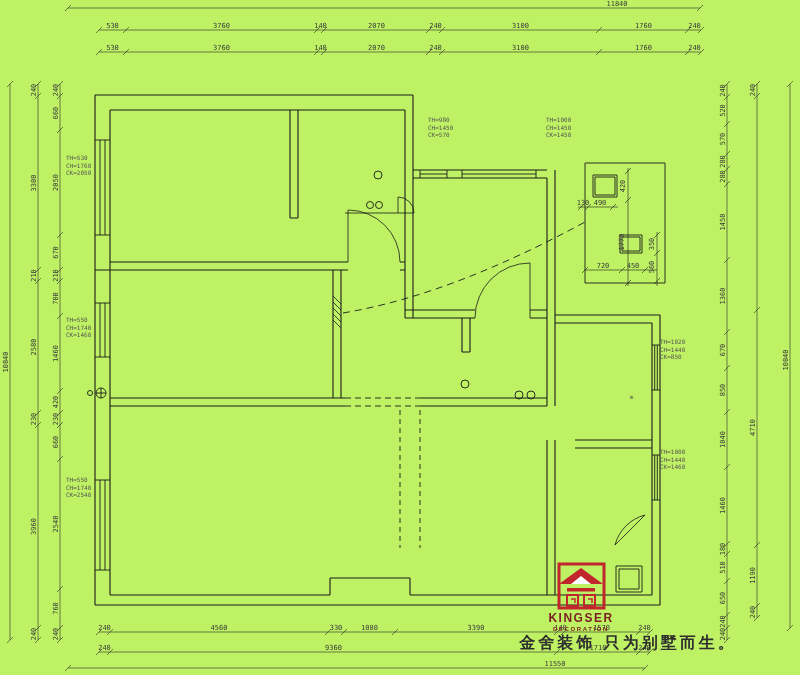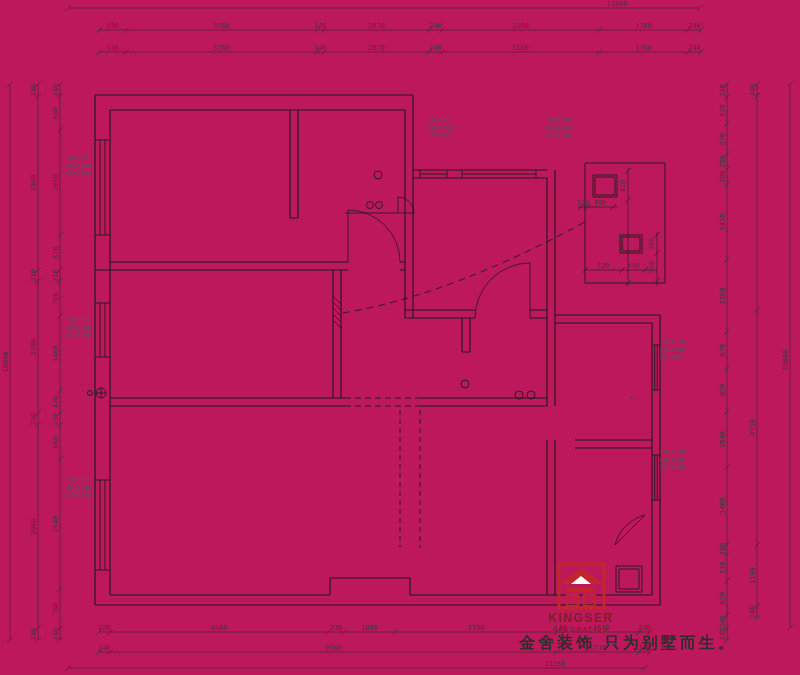--- a/index.html
+++ b/index.html
@@ -1,16 +1,16 @@
 <!DOCTYPE html>
 <html><head>
 <meta charset="utf-8">
 <style>
   html,body{margin:0;padding:0;background:#ffffff;}
-  .canvas{position:relative;width:800px;height:675px;background:#be185d;overflow:hidden;
+  .canvas{position:relative;width:800px;height:675px;background:#bef264;overflow:hidden;
           font-family:"DejaVu Sans",sans-serif;}
   svg text{font-family:"DejaVu Sans Mono","Liberation Mono",monospace;}
   .dim-label{font-size:7px;fill:#3a3a3a;}
   .tag-text{font-size:6px;fill:#555555;}
   .room-mini{font-size:5.5px;fill:#444444;}
   .brand{font-family:"Liberation Sans",sans-serif;font-size:12px;font-weight:bold;
          fill:#7d2024;letter-spacing:1.5px;text-anchor:middle;}
   .brand-sub{font-family:"Liberation Sans",sans-serif;font-size:6px;font-weight:bold;
          fill:#7d2024;letter-spacing:1.6px;text-anchor:middle;}
   .tagline{font-family:"DejaVu Sans",sans-serif;font-size:16px;font-weight:bold;

